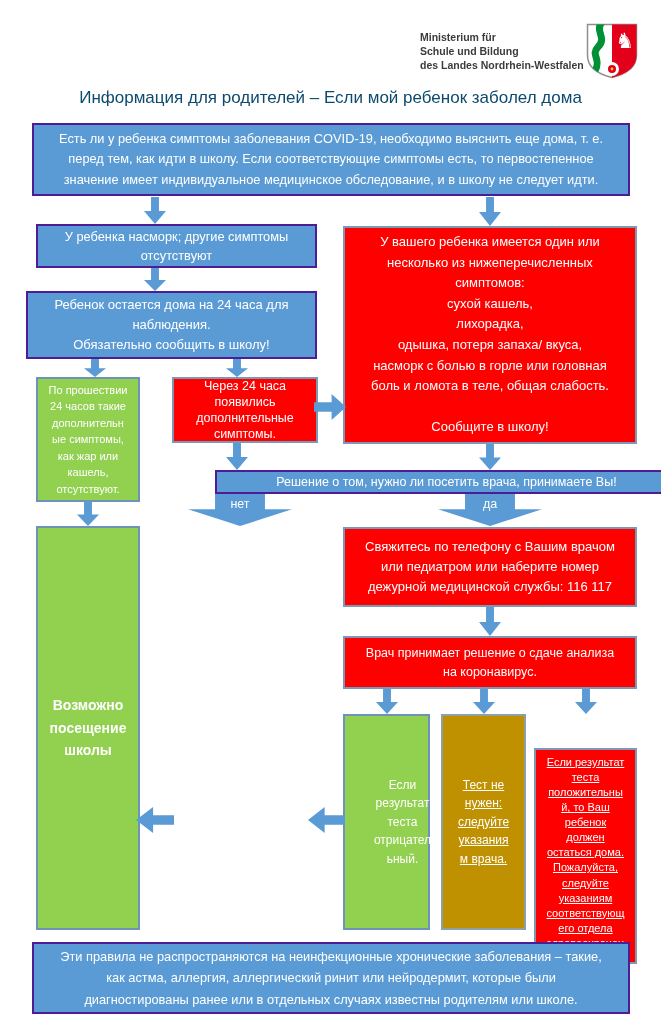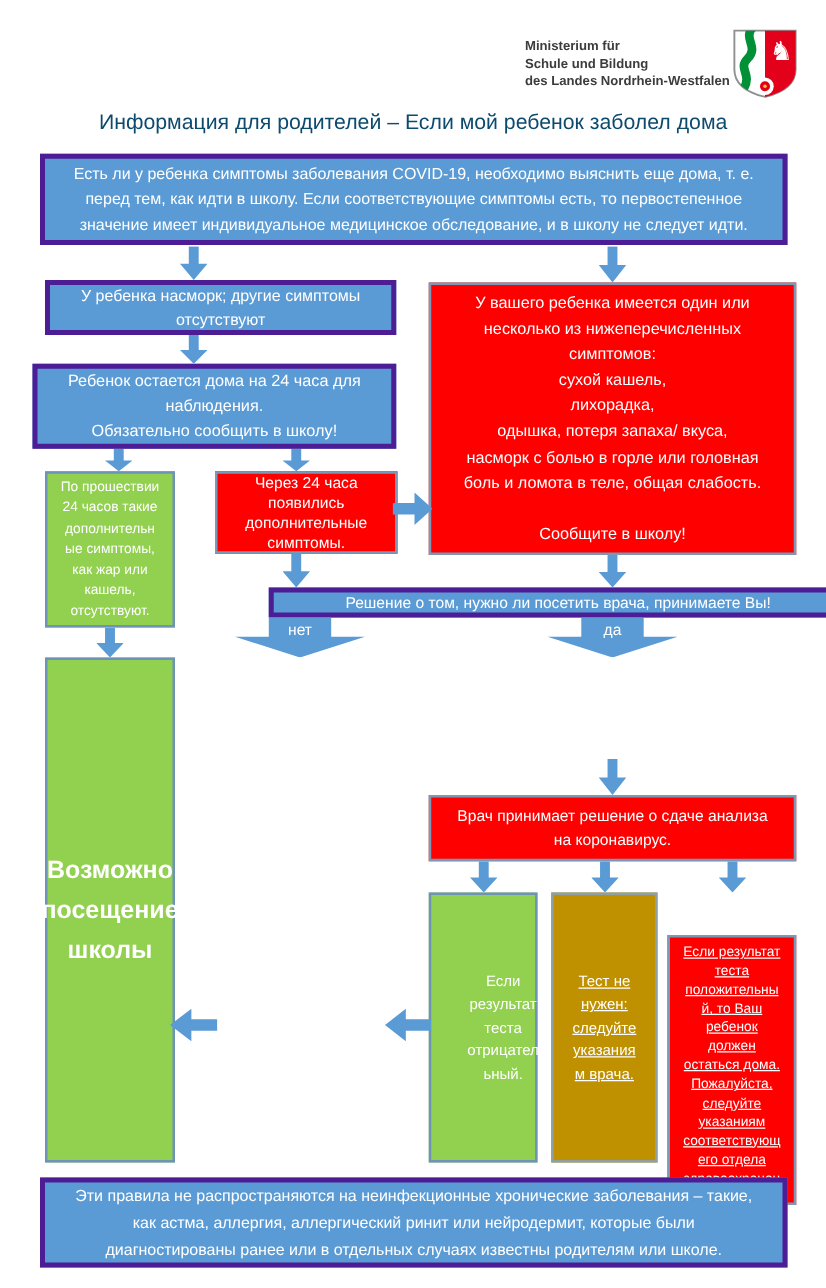--- a/index.html
+++ b/index.html
@@ -9,21 +9,21 @@
   
   .ministry{position:absolute;left:420px;top:31px;font-size:10.5px;font-weight:700;
             color:#3c3c3b;line-height:1.32;white-space:pre-line;}
   .coat{position:absolute;left:586px;top:23px;}
   .title{position:absolute;left:0;top:88px;width:661px;text-align:center;
          font-size:17px;color:#0c4a6e;}
 
   
   .box{position:absolute;box-sizing:border-box;display:flex;align-items:center;
        justify-content:center;text-align:center;color:#fff;white-space:pre-line;}
-  .blue {background:#5b9bd5;border:4px solid #4c1d95;}
+  .blue {background:#5b9bd5;border:2px solid #4c1d95;}
   .red  {background:#fe0000;border:2px solid #7a99b8;}
   .green{background:#92d050;border:2px solid #6e93b8;}
   .gold {background:#bf9000;border:2px solid #8da0a8;}
   .und{text-decoration:underline;}
 
   
   .arr{position:absolute;background:#5b9bd5;}
   .arr-down{clip-path:polygon(32% 0,68% 0,68% 52%,100% 52%,50% 100%,0 52%,32% 52%);}
   .arr-right{clip-path:polygon(0 32%,55% 32%,55% 0,100% 50%,55% 100%,55% 68%,0 68%);}
   .arr-left{clip-path:polygon(100% 32%,45% 32%,45% 0,0 50%,45% 100%,45% 68%,100% 68%);}
@@ -32,21 +32,21 @@
                 color:#fff;font-size:12.5px;}
 
   
   #box-intro{left:32px;top:123px;width:598px;height:73px;font-size:12.8px;line-height:1.6;}
   #box-runny{left:36px;top:224px;width:281px;height:44px;font-size:12.8px;line-height:1.5;}
   #box-symptoms{left:343px;top:226px;width:294px;height:218px;font-size:13px;line-height:1.58;}
   #box-stayhome{left:26px;top:291px;width:291px;height:68px;font-size:13px;line-height:1.55;}
   #box-nonew{left:36px;top:377px;width:104px;height:125px;font-size:11px;line-height:1.5;}
   #box-new{left:172px;top:377px;width:146px;height:66px;font-size:12.5px;line-height:1.3;}
   #box-decision{left:172px;top:470px;width:463px;height:24px;font-size:12.5px;margin-left:43px;}
-  #box-school{left:36px;top:526px;width:104px;height:404px;font-size:20px;font-weight:700;line-height:1.6;}
+  #box-school{left:36px;top:526px;width:104px;height:404px;font-size:14px;font-weight:700;line-height:1.6;}
   #box-onlyif{left:172px;top:526px;width:138px;height:404px;font-size:12.5px;line-height:1.55;}
   #box-call{left:343px;top:527px;width:294px;height:80px;font-size:13px;line-height:1.55;}
   #box-doctor{left:343px;top:636px;width:294px;height:53px;font-size:12.5px;line-height:1.45;}
   #box-negative{left:343px;top:714px;width:87px;height:216px;font-size:12px;line-height:1.55;padding-left:32px;}
   #box-notest{left:441px;top:714px;width:85px;height:216px;font-size:12px;line-height:1.55;}
   #box-positive{left:534px;top:748px;width:103px;height:216px;font-size:11px;line-height:1.37;
                 align-items:flex-start;padding-top:5px;}
   #box-footer{left:32px;top:942px;width:598px;height:72px;font-size:12.8px;line-height:1.65;}
 </style>
 </head>
@@ -103,20 +103,23 @@
 кашель,
 отсутствуют.</div>
   <div class="box red" id="box-new">Через 24 часа
 появились
 дополнительные
 симптомы.</div>
   <div class="box blue" id="box-decision">Решение о том, нужно ли посетить врача, принимаете Вы!</div>
   <div class="box green" id="box-school">Возможно
 посещение
 школы</div>
+  <div class="box red" id="box-call">Свяжитесь по телефону с Вашим врачом
+или педиатром или наберите номер
+дежурной медицинской службы: 116 117</div>
   <div class="box red" id="box-doctor">Врач принимает решение о сдаче анализа
 на коронавирус.</div>
   <div class="box green" id="box-negative">Если
 результат
 теста
 отрицател
 ьный.</div>
   <div class="box gold und" id="box-notest">Тест не
 нужен:
 следуйте

